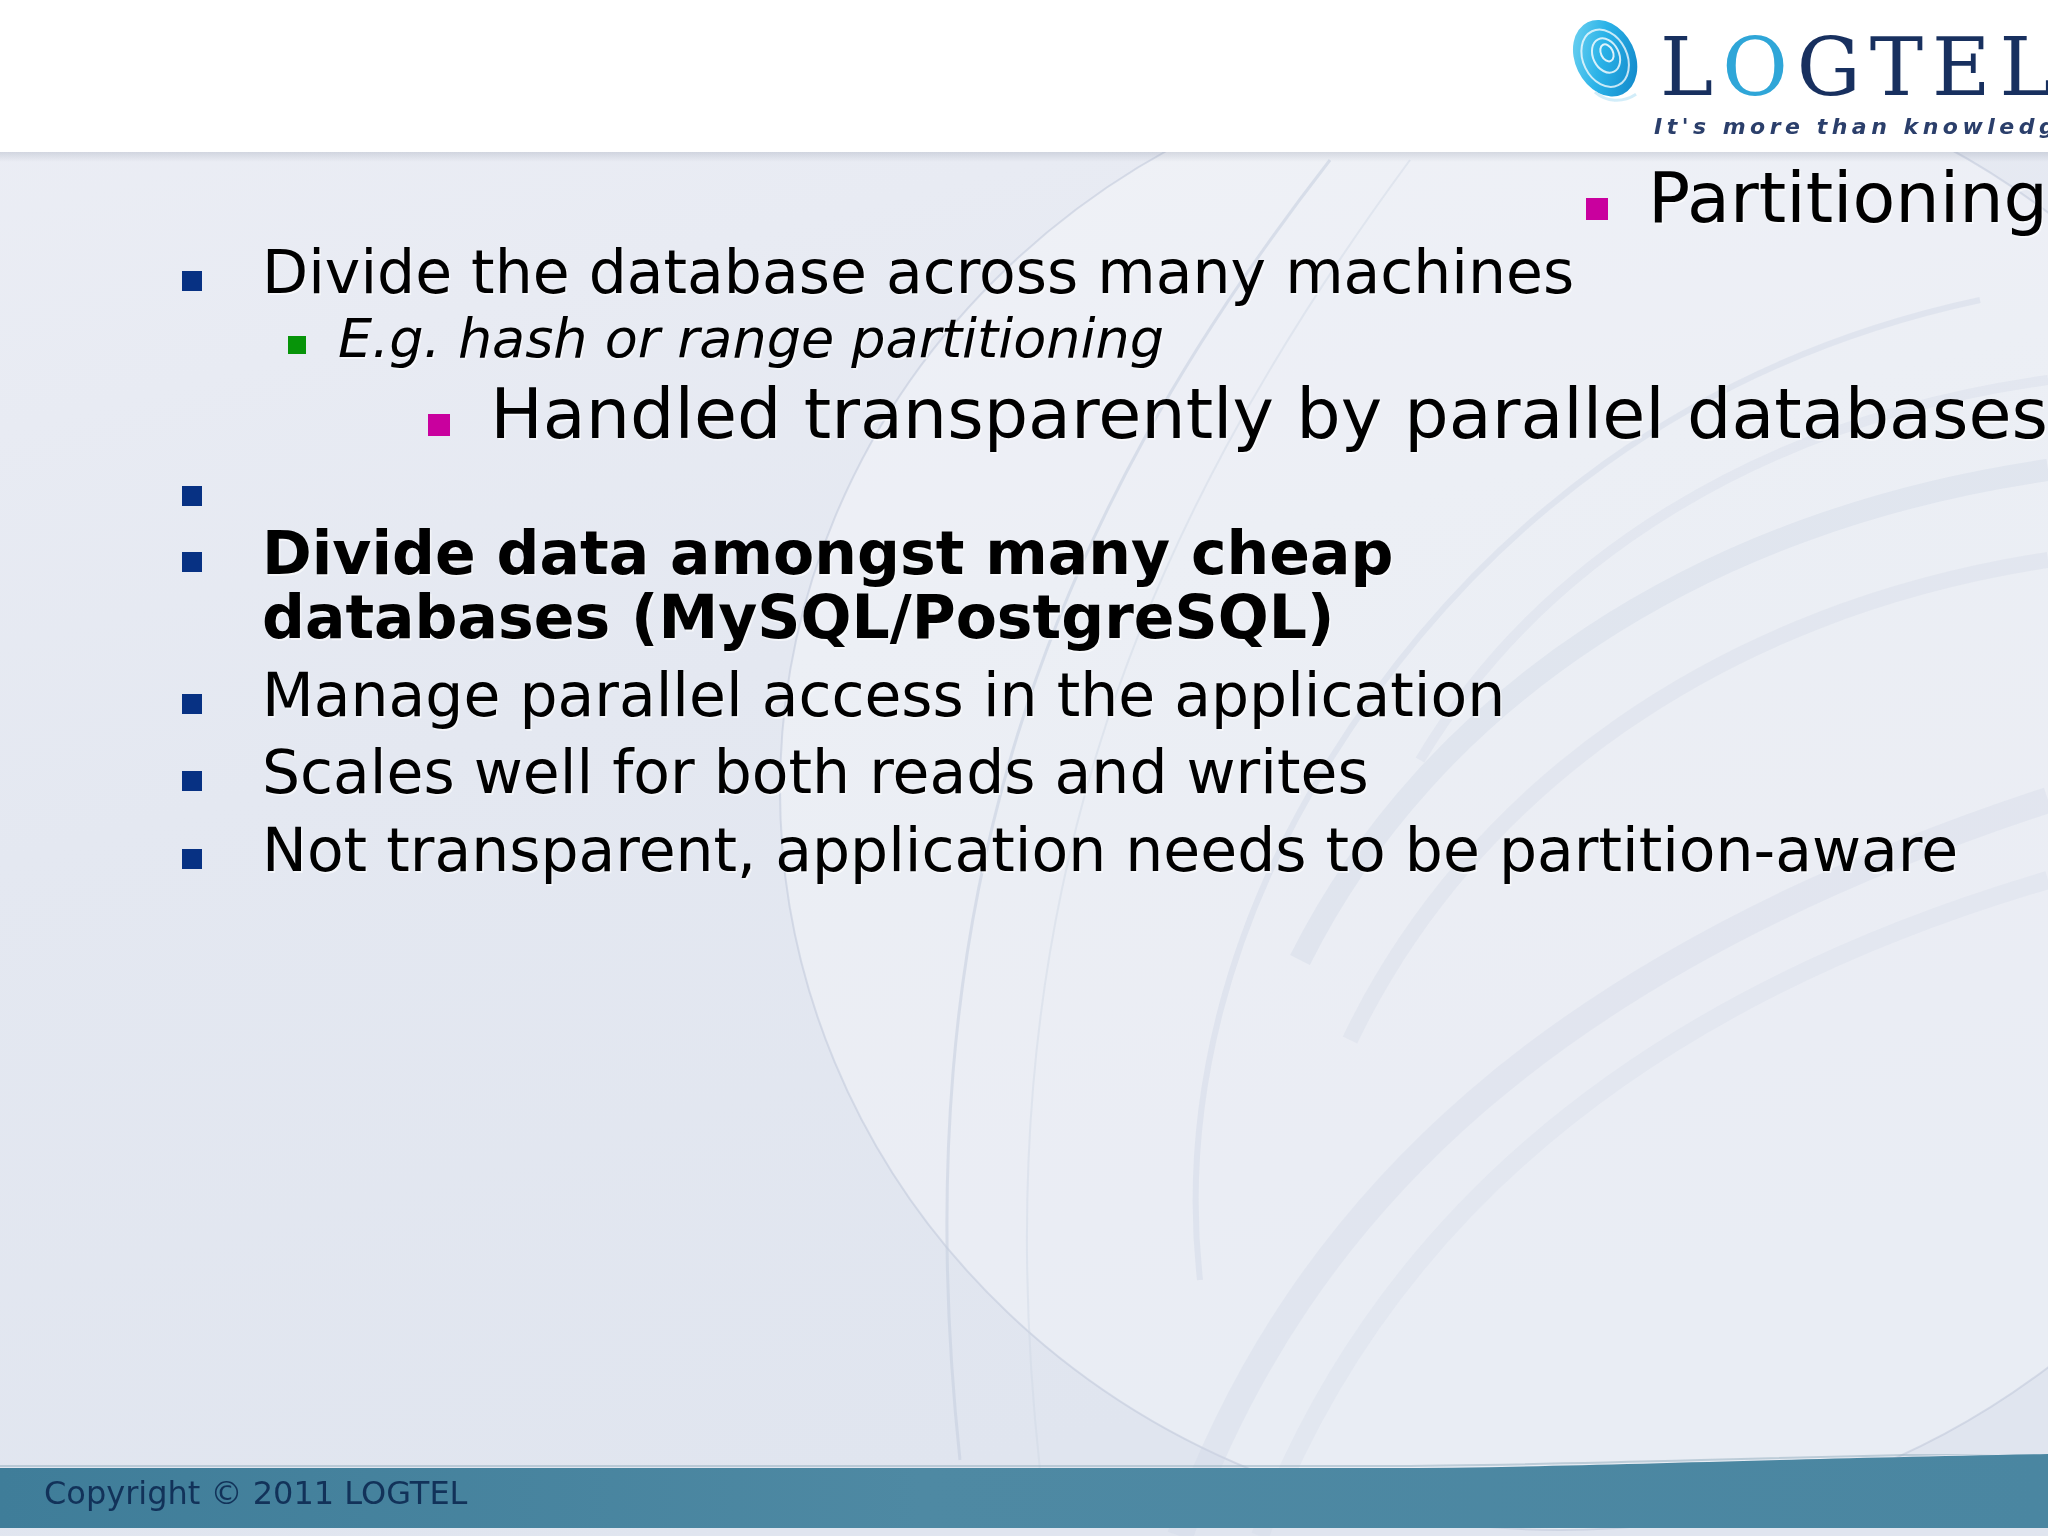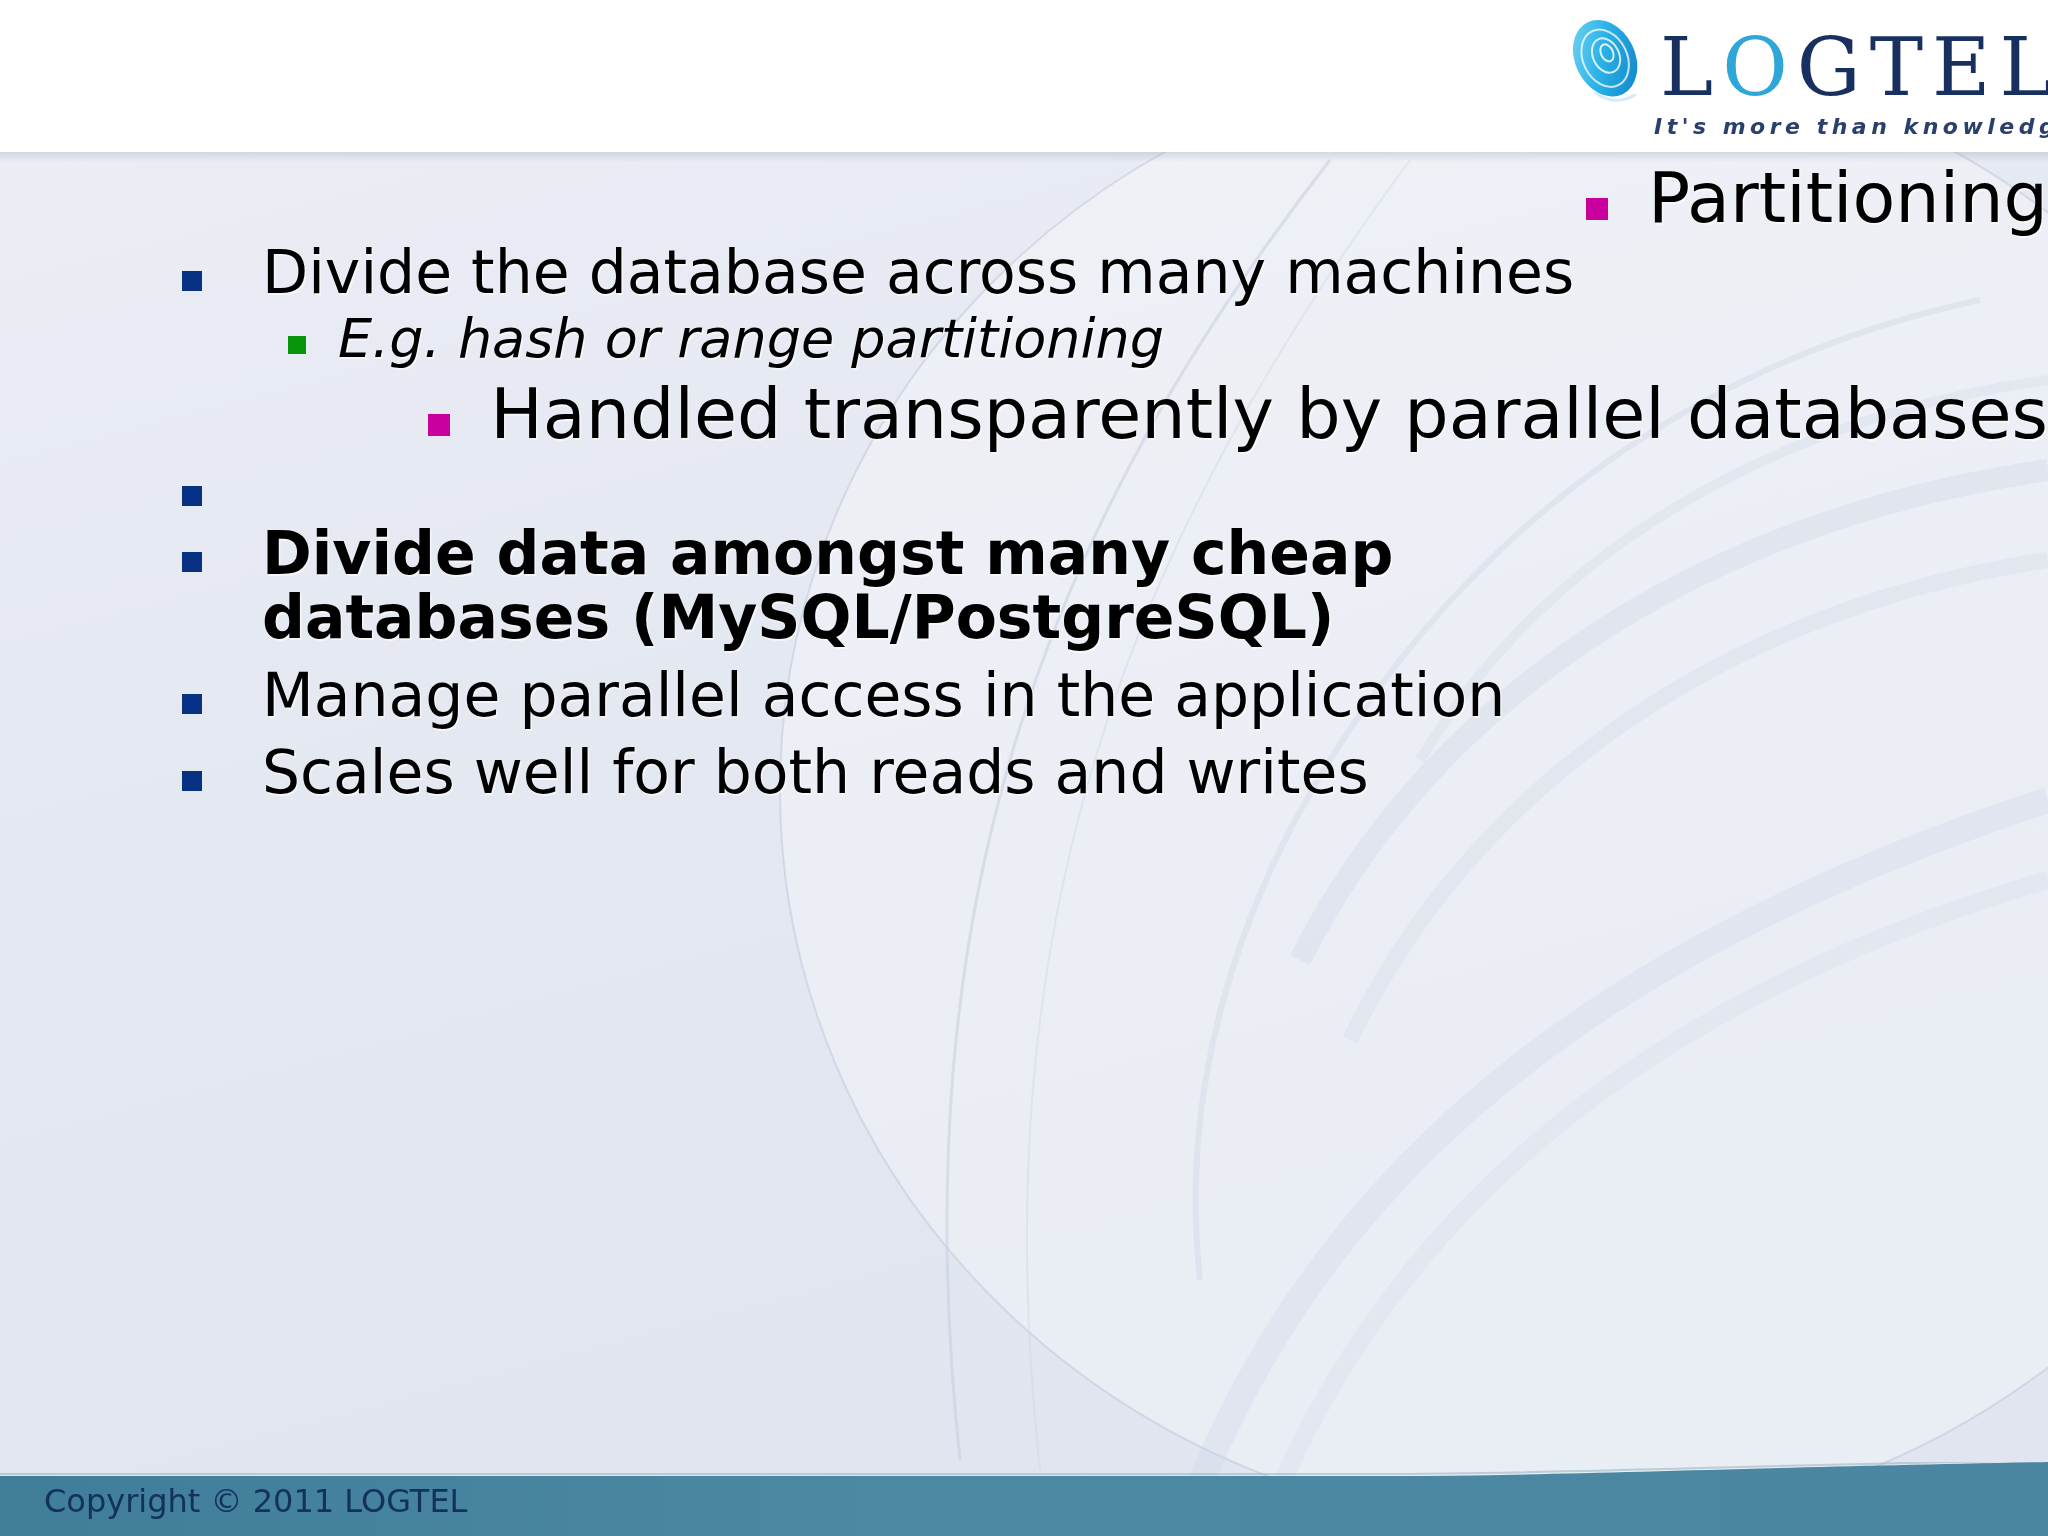--- a/index.html
+++ b/index.html
@@ -160,21 +160,21 @@
   }
   .lvl3 .btext { font-size: 54px; line-height: 1.06; }
   .gap-b { height: 14px; }
   .gap-c { height: 10px; }
   .gap-d { height: 6px; }
 
   
   .footer {
     position: absolute;
     left: 0;
-    bottom: 0;
+    bottom: 8px;
     width: 1748px;
     height: 74px;
     z-index: 3;
   }
   .footer-fill {
     position: absolute;
     inset: 0;
     width: 2048px; height: 74px;
   }
   .footer-text {
@@ -295,20 +295,24 @@
       <span class="btext">Manage parallel access in the application</span>
     </div>
     <div class="gap-b"></div>
 
     <div class="bullet-row lvl2">
       <span class="marker"></span>
       <span class="btext">Scales well for both reads and writes</span>
     </div>
     <div class="gap-b"></div>
 
+    <div class="bullet-row lvl2">
+      <span class="marker"></span>
+      <span class="btext">Not transparent, application needs to be partition-aware</span>
+    </div>
 
   </div>
 
   <div class="footer">
     <svg class="footer-fill" viewBox="0 0 2048 74" preserveAspectRatio="none" aria-hidden="true">
       <defs>
         <linearGradient id="fg2" x1="0" y1="0" x2="1" y2="0">
           <stop offset="0%" stop-color="#3f7d99"></stop>
           <stop offset="45%" stop-color="#4e89a3"></stop>
           <stop offset="100%" stop-color="#4a86a1"></stop>

